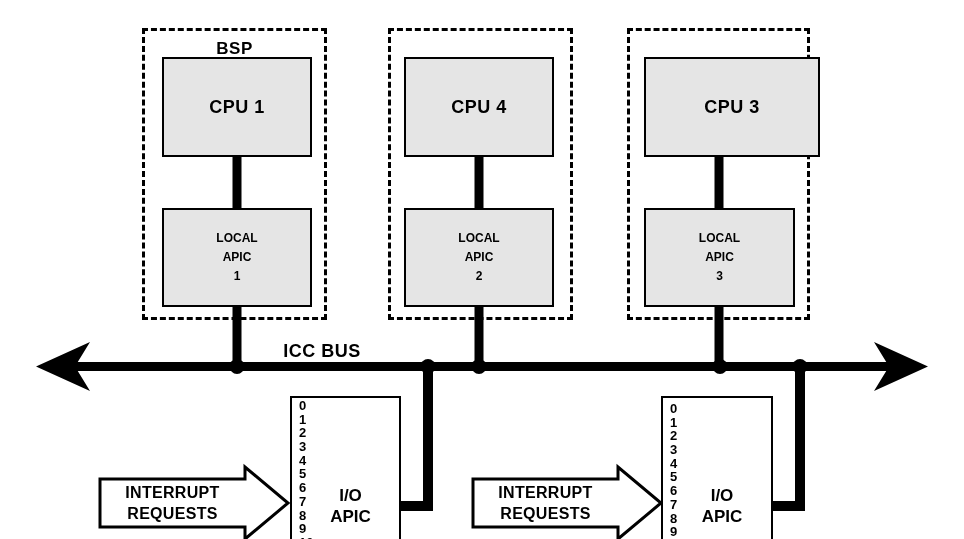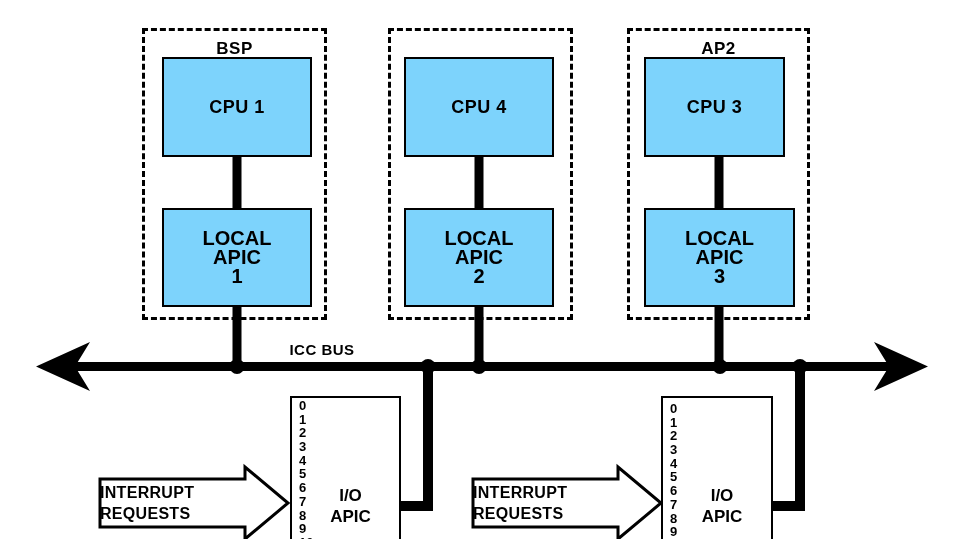--- a/index.html
+++ b/index.html
@@ -9,36 +9,36 @@
     font-family:"Liberation Sans", sans-serif;
     font-weight:bold; color:#000;margin-top:15px;
   }
   .layer { position:absolute; left:0; top:0; width:964px; height:539px; }
   .dashed {
     position:absolute; border:3px dashed #000; box-sizing:border-box;
     background:transparent;
   }
   .solid-box {
     position:absolute; border:2px solid #000; box-sizing:border-box;
-    background:#7dd3fc; display:flex; align-items:center; justify-content:center;
+    background:#e5e5e5; display:flex; align-items:center; justify-content:center;
     text-align:center;
   }
   .cpu-box { font-size:18px; letter-spacing:0.5px; }
-  .apic-box { font-size:20px; line-height:19px; }
+  .apic-box { font-size:12px; line-height:19px; }
   .group-label { position:absolute; text-align:center; font-size:17px; letter-spacing:0.5px; }
-  .bus-label { position:absolute; text-align:center; font-size:15px; letter-spacing:0.5px; }
+  .bus-label { position:absolute; text-align:center; font-size:18px; letter-spacing:0.5px; }
   .io-box { position:absolute; border:2px solid #000; box-sizing:border-box; background:#ffffff; }
   .pins { position:absolute; left:7px; top:1px; }
   .pins div { height:13.7px; line-height:13.7px; font-size:13px; }
   .io-label {
     position:absolute; left:10px; right:0; top:87px; text-align:center;
     font-size:17px; line-height:21px;
   }
   .irq-label {
-    position:absolute; text-align:left; font-size:16px; line-height:21px;
+    position:absolute; text-align:center; font-size:16px; line-height:21px;
     letter-spacing:0.3px;
   }
 </style>
 </head>
 <body>
 
 <div class="stage">
 
   <svg class="layer" width="964" height="539" viewBox="0 0 964 539">
 
@@ -88,22 +88,21 @@
   </div>
   <div class="solid-box apic-box" style="left:404px; top:193px; width:150px; height:99px;">
     <span>
       <span>LOCAL</span><br>
       <span>APIC</span><br>
       <span>2</span>
     </span>
   </div>
 
   <div class="dashed" style="left:627px; top:13px; width:183px; height:292px;"></div>
-  <div class="group-label" style="left:627px; top:24px; width:183px;">AP2</div>
-  <div class="solid-box cpu-box" style="left:644px; top:42px; width:141px; height:100px;">
+  <div class="solid-box cpu-box" style="left:644px; top:42px; width:176px; height:100px;">
     <span>CPU 3</span>
   </div>
   <div class="solid-box apic-box" style="left:644px; top:193px; width:151px; height:99px;">
     <span>
       <span>LOCAL</span><br>
       <span>APIC</span><br>
       <span>3</span>
     </span>
   </div>
 

